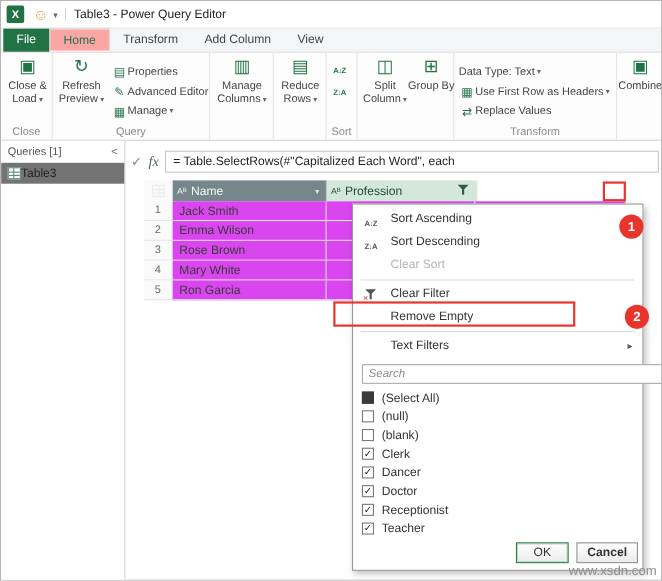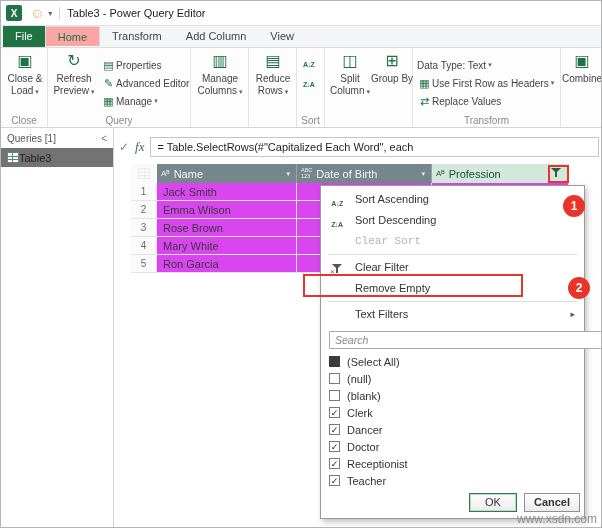--- a/index.html
+++ b/index.html
@@ -65,21 +65,21 @@
   .grow { display:flex; height:18px; }
   .cell { border-right:1px solid #e4e4e4; border-bottom:1px solid #e4e4e4; display:flex; align-items:center; font-size:11px; color:#3a3a3a; padding:0 6px; background:#d946ef; }
   .cnum { width:26px; justify-content:center; color:#6a6a6a; font-size:10px; background:#fafafa; padding:0; }
   .cname { width:140px; }
   .cdob { width:135px; }
   .cprof { width:137px; }
 
   
   .fmenu { position:absolute; left:319px; top:184px; width:265px; height:334px; background:#fff; border:1px solid #9a9a9a; box-shadow:2px 3px 6px rgba(0,0,0,0.25); z-index:5; padding-top:3px; }
   .mitem { position:relative; height:21px; line-height:21px; padding-left:34px; font-size:11px; color:#333; cursor:default; }
-  .mitem.disabled { color:#b4b4b4;font-family:Liberation Mono, monospace; }
+  .mitem.disabled { color:#b4b4b4; }
   .micon { position:absolute; left:8px; top:4px; width:16px; text-align:center; color:#555; }
   .micon .funnel { color:#555; }
   .fx-mark { position:absolute; left:9px; top:4px; font-size:8px; color:#c0392b; font-style:normal; }
   .subarrow { position:absolute; right:9px; top:0; font-size:9px; color:#555; }
   .msep { height:1px; background:#dcdcdc; margin:2px 7px; }
   .msearch { display:block; width:288px; margin:6px 8px 4px 8px; height:18px; border:1px solid #ababab; font-size:10.5px; padding:0 5px; font-style:italic; color:#444; }
   .msearch::placeholder { color:#8a8a8a; font-style:italic; }
   .vals { margin:3px 8px 15px 8px; }
   .vrow { display:flex; align-items:center; gap:7px; height:17px; font-size:11px; color:#333; }
   .cb { width:11px; height:11px; border:1px solid #7a7a7a; background:#fff; display:inline-flex; align-items:center; justify-content:center; font-size:9px; color:#222; flex:none; }
@@ -231,26 +231,20 @@
   <div class="grid">
     <div class="ghead">
       <div class="hcell cnum" style="width:26px;">
         <span class="gridicon"></span>
       </div>
       <div class="hcell cname">
         <span class="typeg">Aᴮ</span>
         <span>Name</span>
         <span class="hdrop">▾</span>
       </div>
-      <div class="hcell cdob">
-        <span class="typeg type2line">ABC
-123</span>
-        <span>Date of Birth</span>
-        <span class="hdrop">▾</span>
-      </div>
       <div class="hcell cprof sel">
         <span class="typeg">Aᴮ</span>
         <span>Profession</span>
         <span class="hdrop"><span class="funnel"></span></span>
       </div>
     </div>
 
     <div class="grow">
       <div class="cell cnum">1</div>
       <div class="cell cname">Jack Smith</div>

